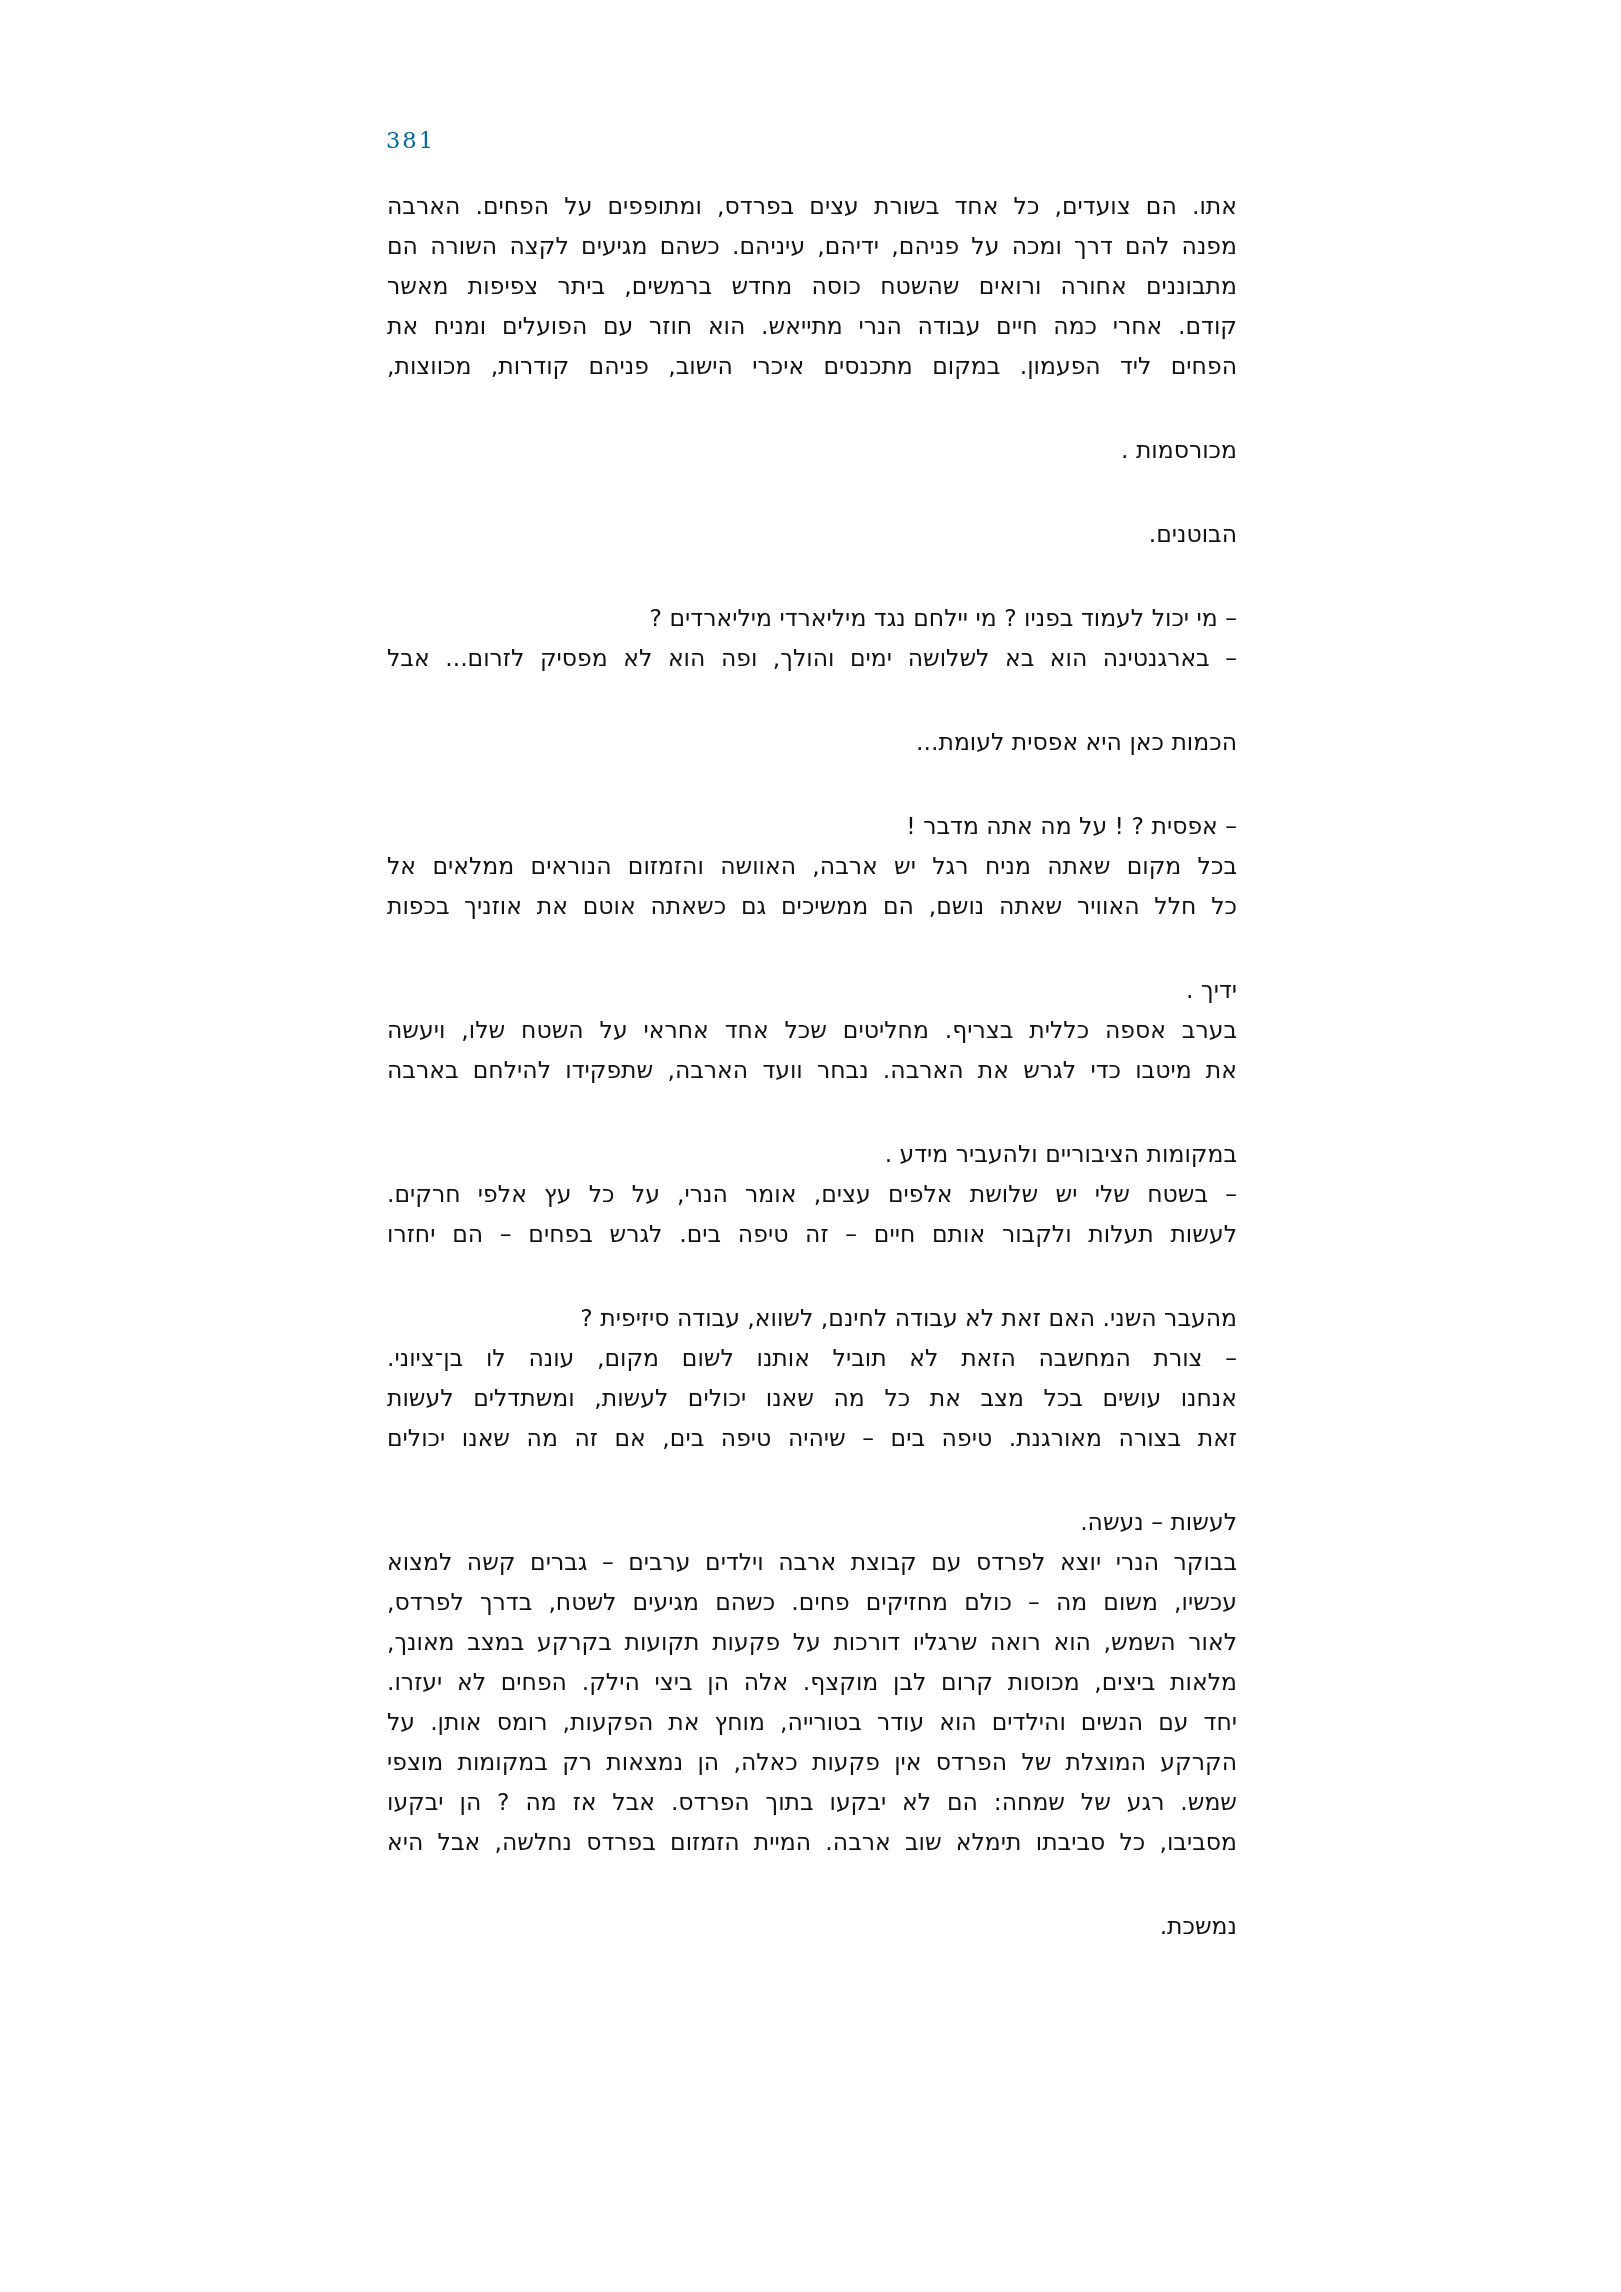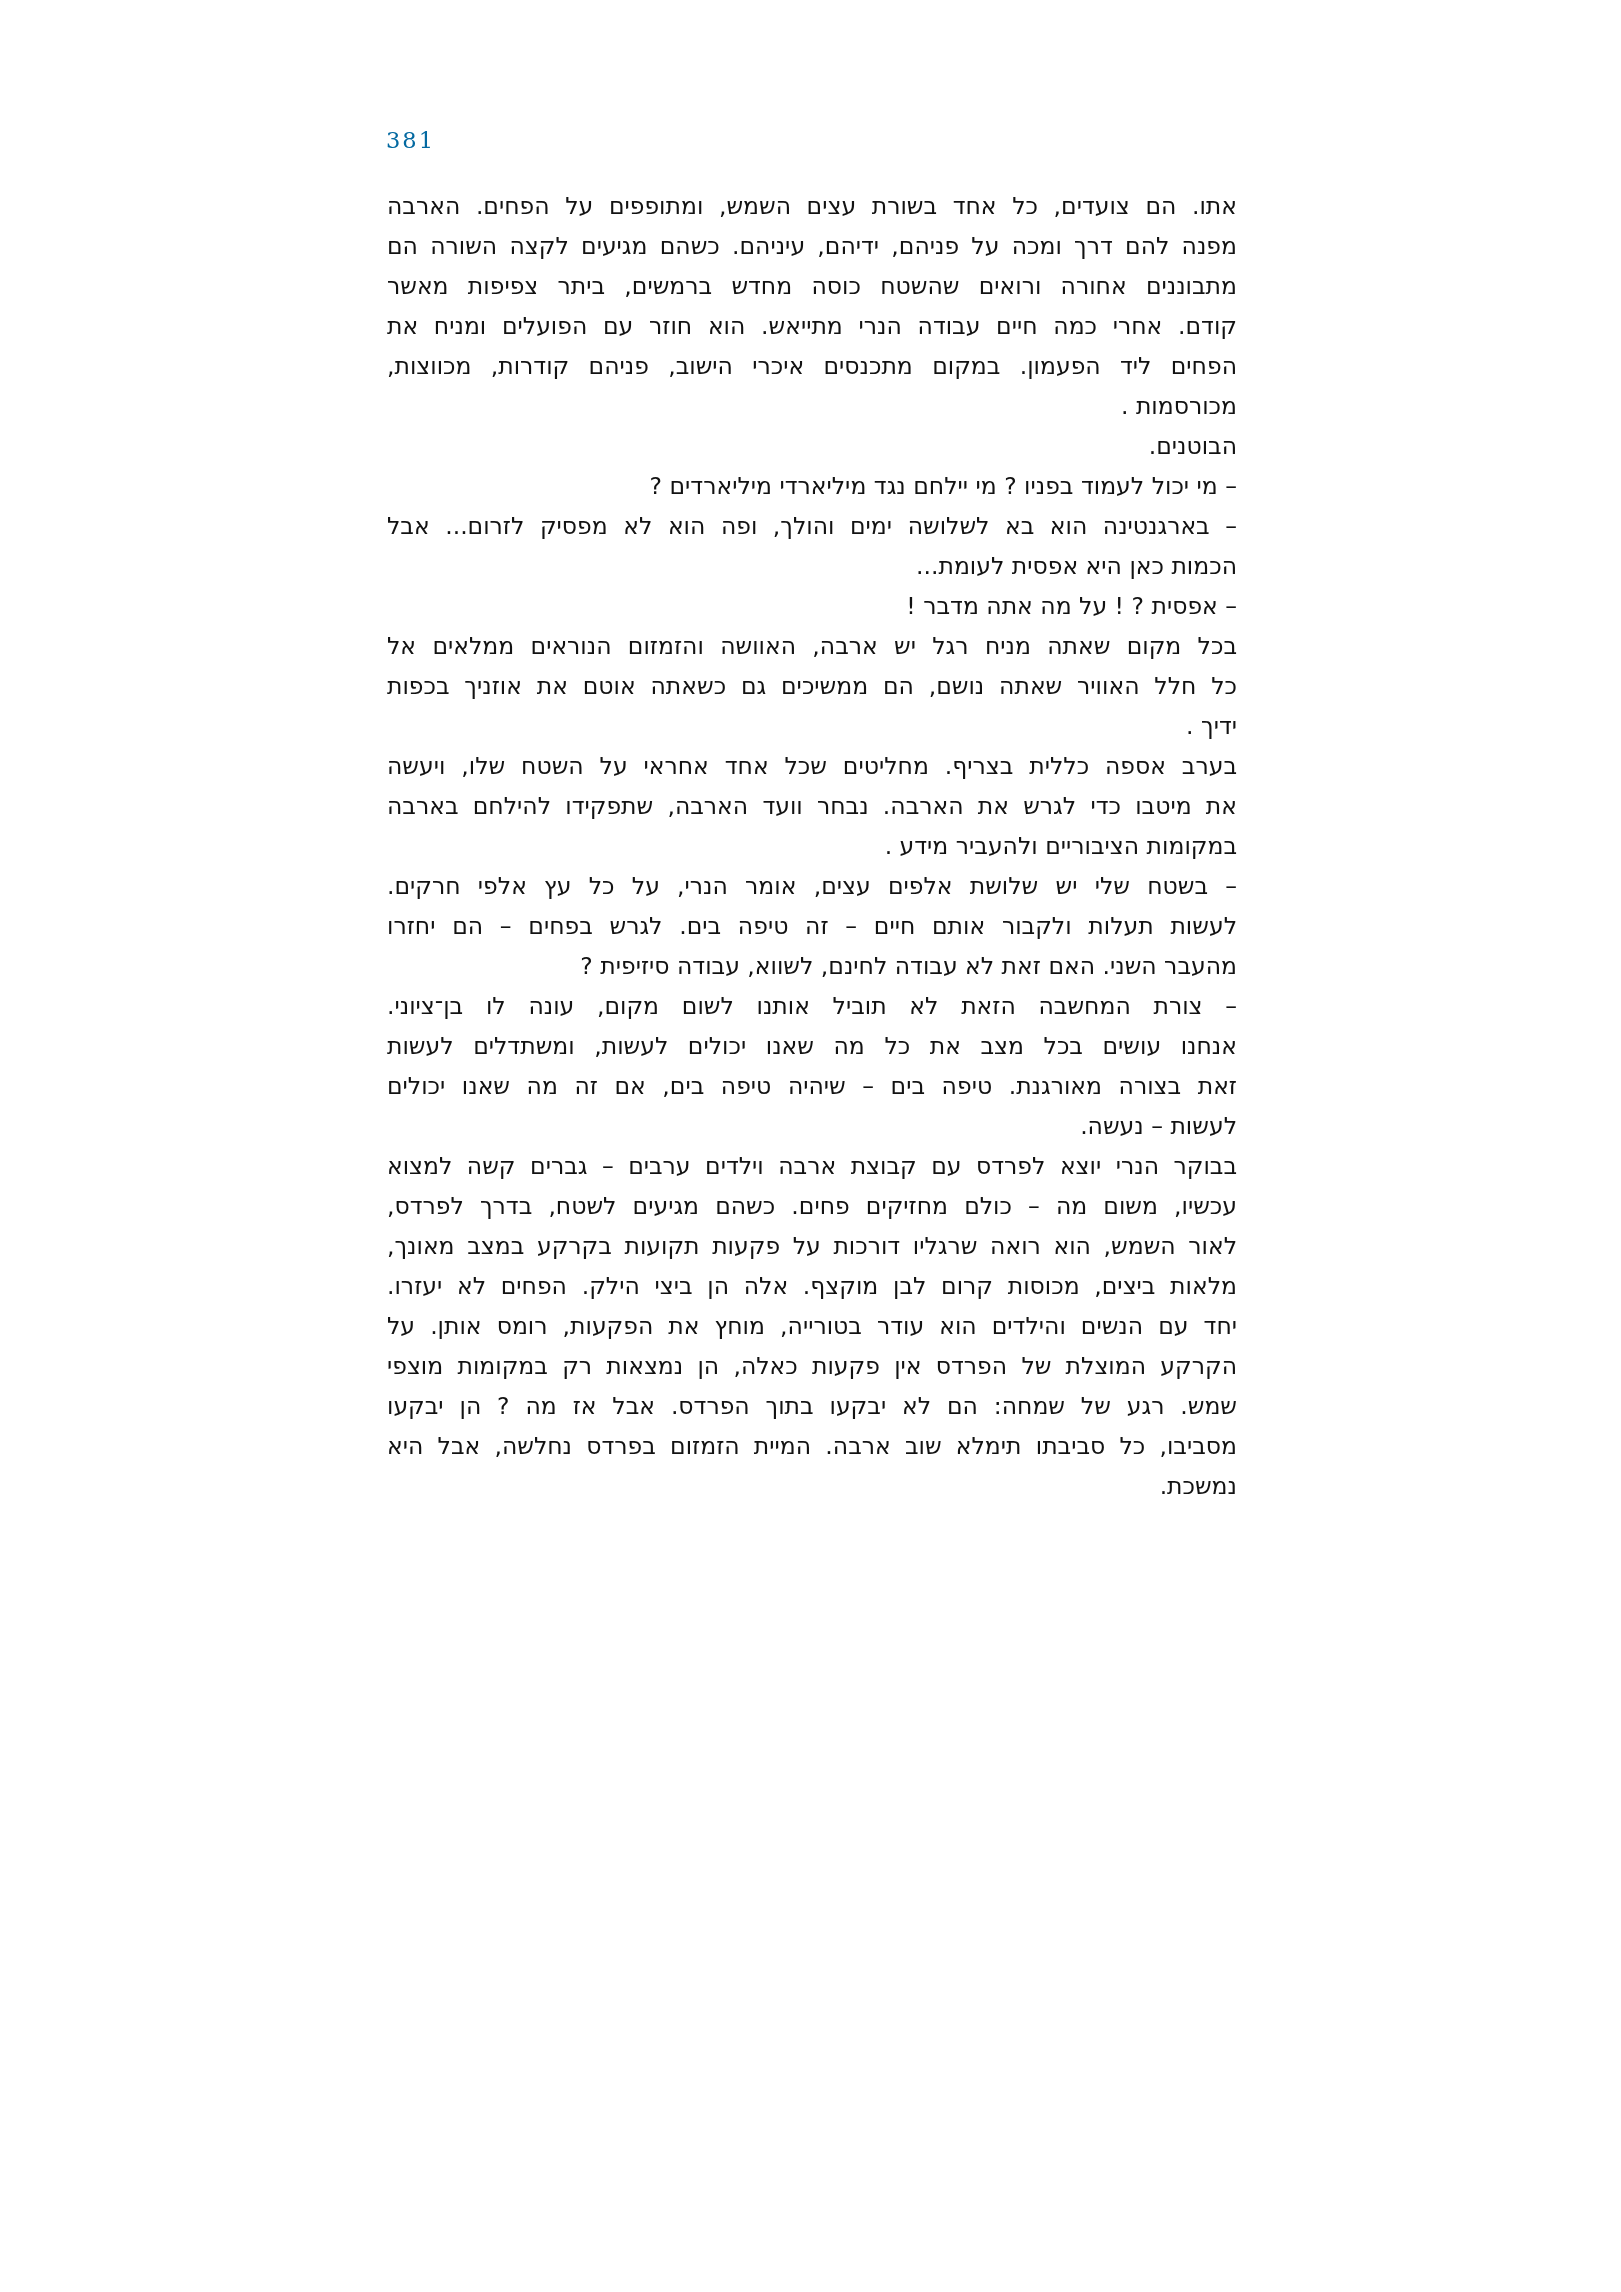--- a/index.html
+++ b/index.html
@@ -41,29 +41,30 @@
   }
   .line.just {
     white-space: normal;
     text-align: justify;
     text-align-last: justify;
     height: 40px;
     overflow: hidden;
   }
   .line.endline {
     height: 40px;
+    margin-top: 44px;
   }
 </style>
 </head>
 <body>
 
 <div class="page">
   <div class="page-number">381</div>
   <div class="text-block">
-      <div class="line just">אתו. הם צועדים, כל אחד בשורת עצים השמש, ומתופפים על הפחים. הארבה</div>
+      <div class="line just">אתו. הם צועדים, כל אחד בשורת עצים בפרדס, ומתופפים על הפחים. הארבה</div>
       <div class="line just">מפנה להם דרך ומכה על פניהם, ידיהם, עיניהם. כשהם מגיעים לקצה השורה הם</div>
       <div class="line just">מתבוננים אחורה ורואים שהשטח כוסה מחדש ברמשים, ביתר צפיפות מאשר</div>
       <div class="line just">קודם. אחרי כמה חיים עבודה הנרי מתייאש. הוא חוזר עם הפועלים ומניח את</div>
       <div class="line just">הפחים ליד הפעמון. במקום מתכנסים איכרי הישוב, פניהם קודרות, מכווצות,</div>
       <div class="line endline">מכורסמות .</div>
       <div class="line endline">הבוטנים.</div>
       <div class="line endline">– מי יכול לעמוד בפניו ? מי יילחם נגד מיליארדי מיליארדים ?</div>
       <div class="line just">– בארגנטינה הוא בא לשלושה ימים והולך, ופה הוא לא מפסיק לזרום... אבל</div>
       <div class="line endline">הכמות כאן היא אפסית לעומת...</div>
       <div class="line endline">– אפסית ? ! על מה אתה מדבר !</div>

